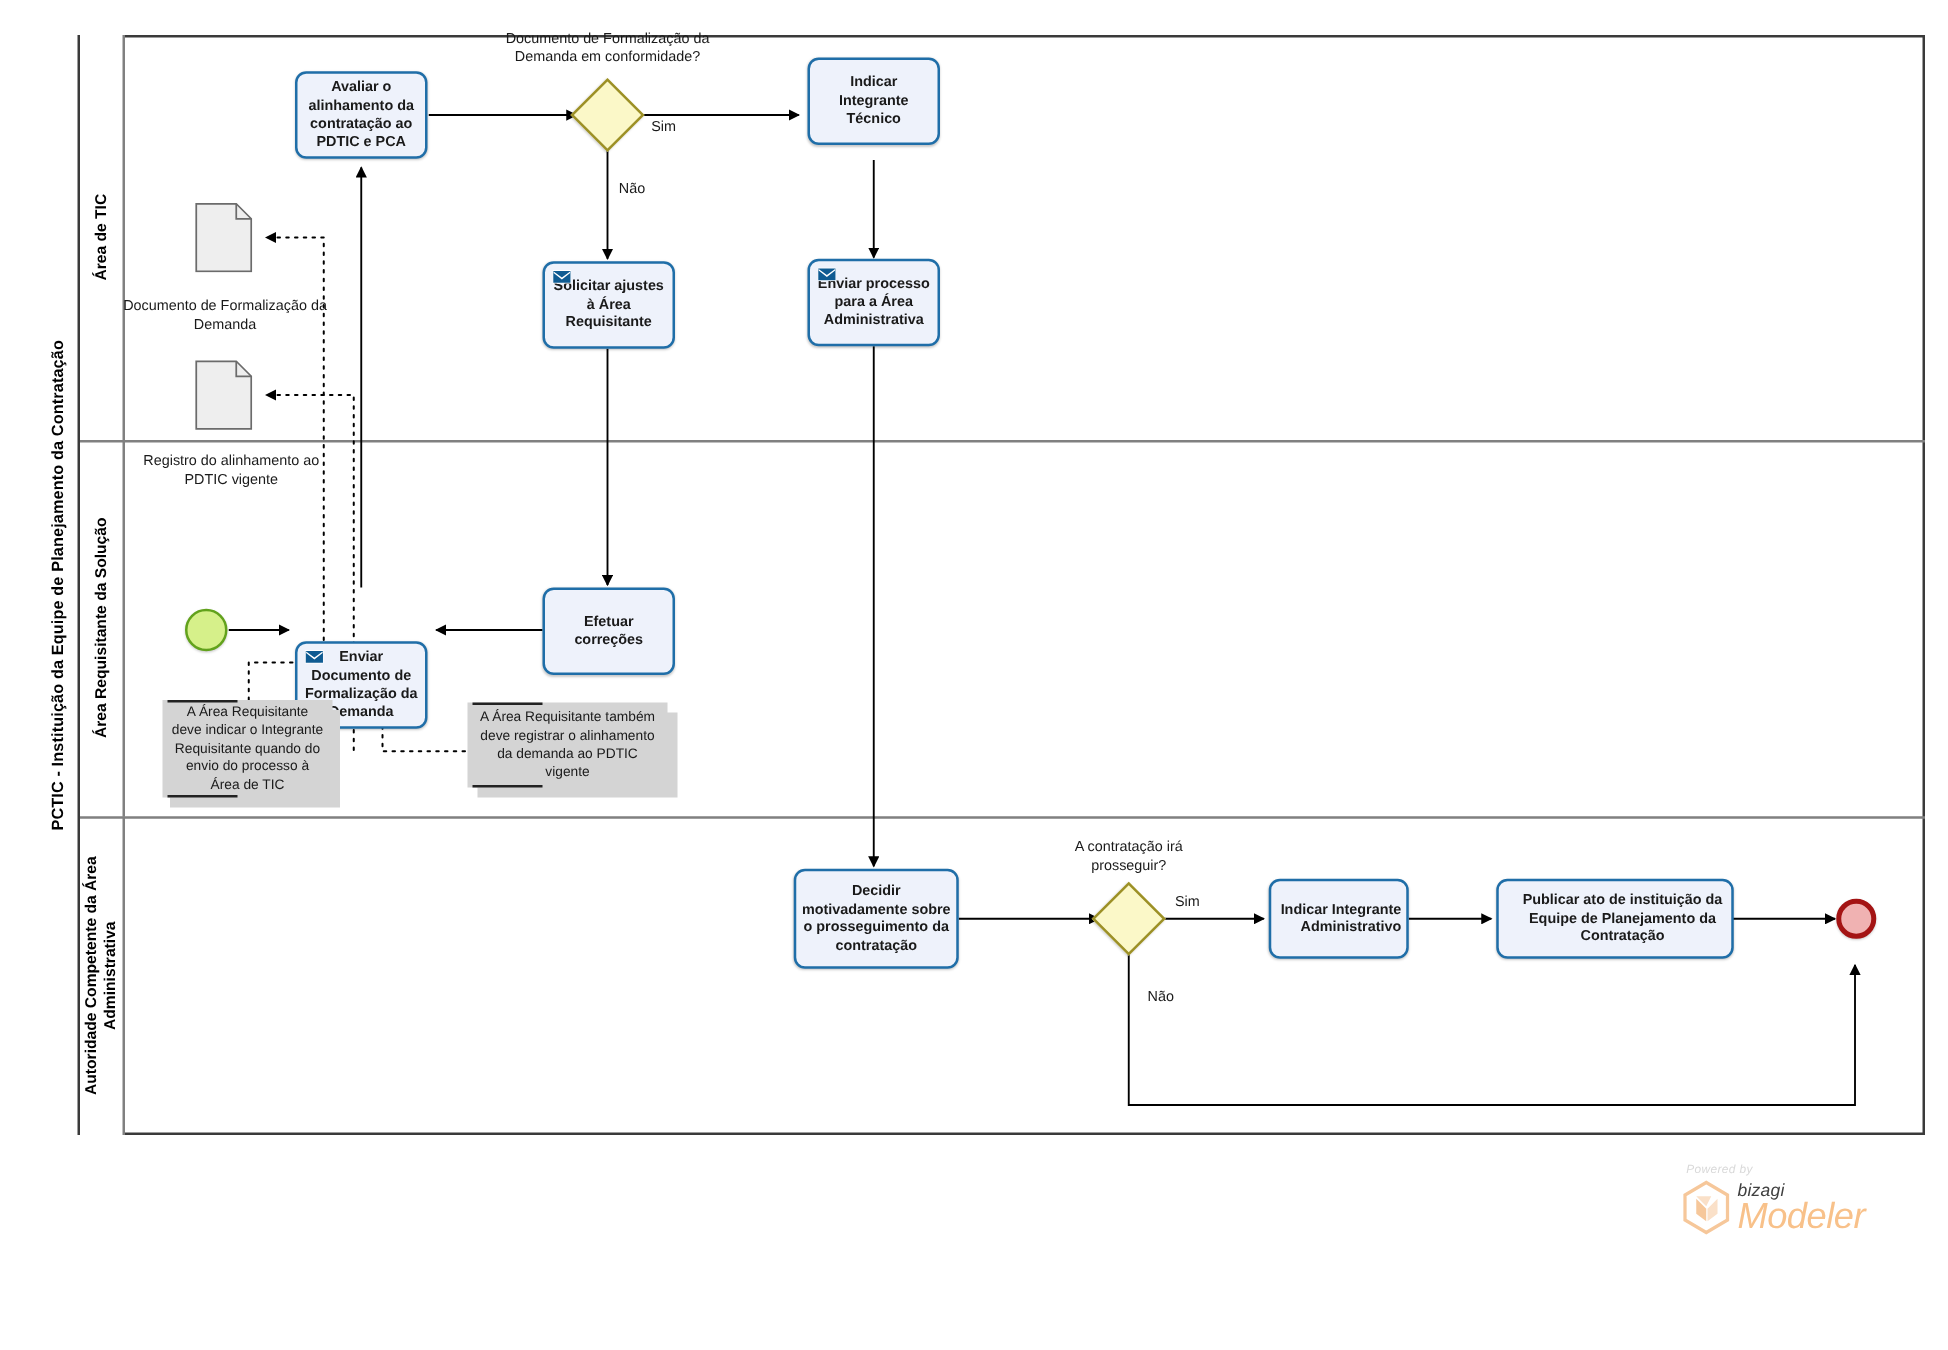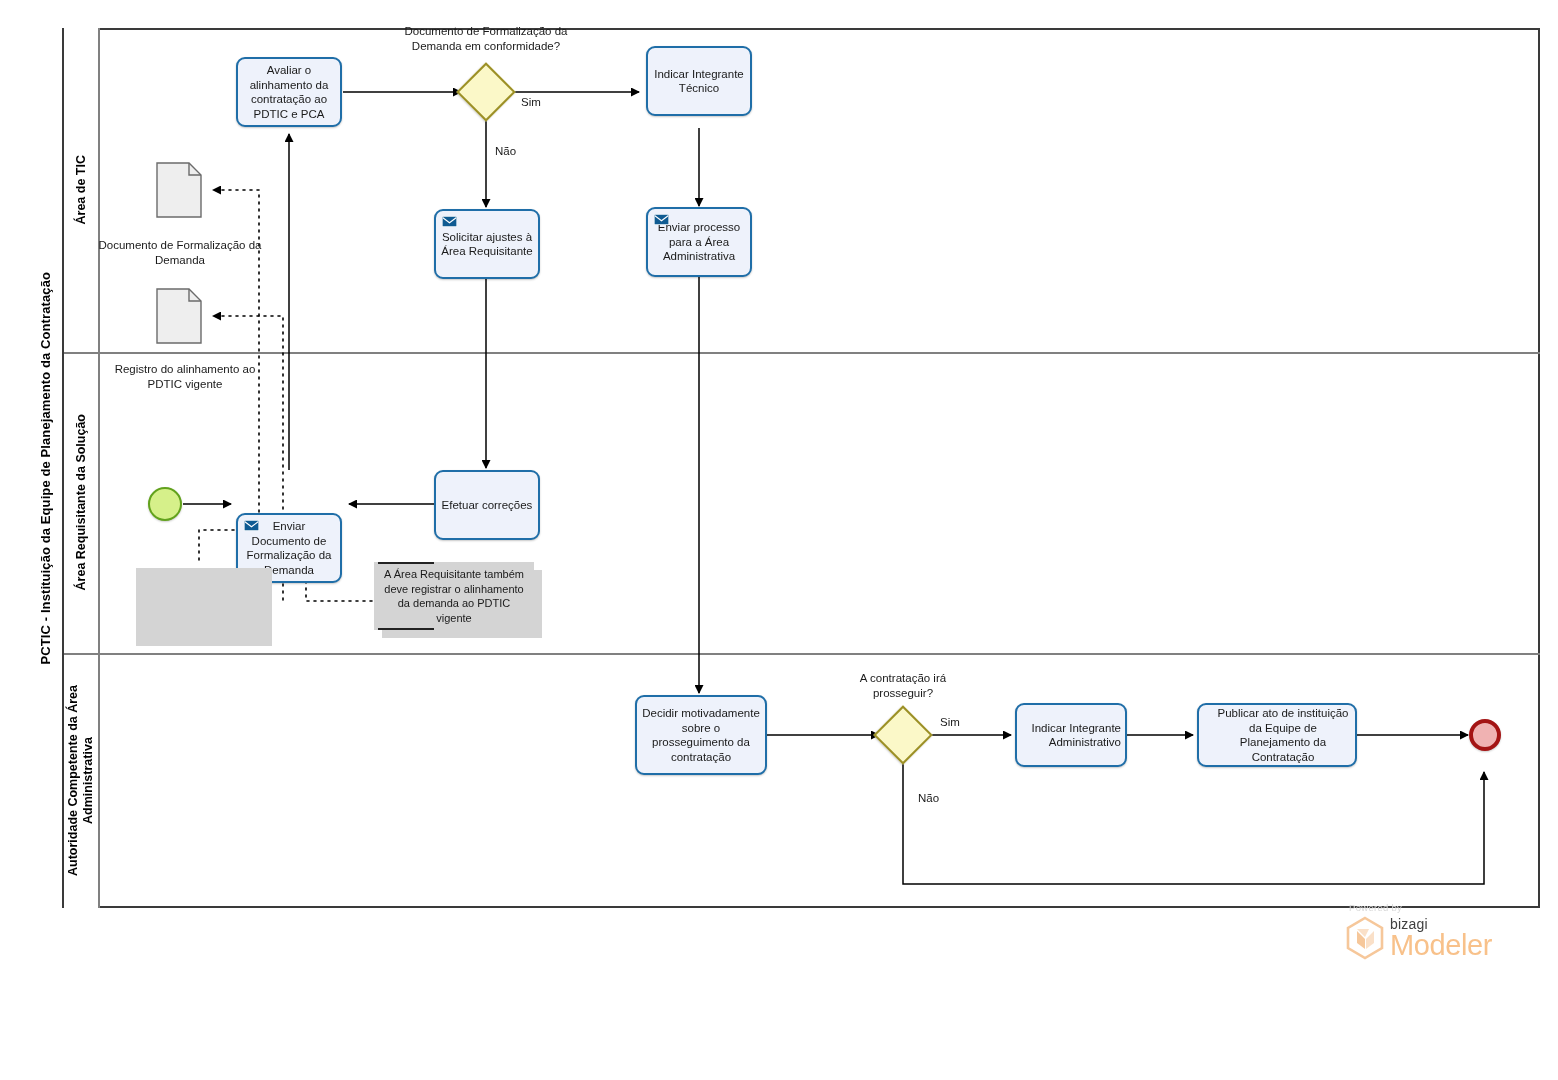--- a/index.html
+++ b/index.html
@@ -74,20 +74,21 @@
     border-radius: 9px;
     display: flex;
     align-items: center;
     justify-content: center;
     text-align: center;
     font-size: 11.5px;
     line-height: 14.5px;
     color: #1a1a1a;
     padding: 2px 4px;
     box-shadow: 0 1px 2px rgba(0,0,0,0.22);
+    font-weight: bold;
   }
   .task .tlabel { display: block; width: 100%; }
   .task .env {
     position: absolute;
     left: 6px;
     top: 5px;
     width: 15px;
     height: 11px;
   }
   
@@ -174,23 +175,24 @@
     position: absolute;
     left: 0; top: 0;
     width: 1558px;
     height: 1080px;
     pointer-events: none;
   }
   
   .logo {
     position: absolute;
     left: 1345px;
-    top: 902px;
+    top: 930px;
     width: 170px;
     height: 66px;
+    font-style: italic;
   }
   .logo .pb {
     font-size: 9.5px;
     color: #d9d9d9;
     letter-spacing: 0.3px;
     margin-left: 4px;
   }
   .logo .row { display: flex; align-items: center; margin-top: 3px; }
   .logo .word {
     display: flex;
@@ -318,21 +320,21 @@
   </div>
 
   <div class="task" style="left:635px; top:695px; width:132px; height:80px;">
     <span class="tlabel">Decidir motivadamente sobre o prosseguimento da contratação</span>
   </div>
 
   <div class="task" style="left:1015px; top:703px; width:112px; height:64px;text-align:right;">
     <span class="tlabel">Indicar Integrante Administrativo</span>
   </div>
 
-  <div class="task" style="left:1197px; top:703px; width:160px; height:64px;padding-left:16px;">
+  <div class="task" style="left:1197px; top:703px; width:190px; height:64px;padding-left:16px;">
     <span class="tlabel">Publicar ato de instituição da Equipe de Planejamento da Contratação</span>
   </div>
 
   <div class="gateway" style="left:465px; top:71px;"></div>
   <div class="txt" style="left:386px; top:24px; width:200px;">
     <span>Documento de Formalização da Demanda em conformidade?</span>
   </div>
 
   <div class="gateway" style="left:882px; top:714px;"></div>
   <div class="txt" style="left:833px; top:671px; width:140px;">
@@ -356,20 +358,23 @@
     <svg viewBox="0 0 46 56" width="46" height="56">
       <path d="M1,1 H33 L45,13 V55 H1 Z" fill="#eeeeee" stroke="#6b6b6b" stroke-width="1.4"></path>
       <path d="M33,1 V13 H45" fill="none" stroke="#6b6b6b" stroke-width="1.4"></path>
     </svg>
   </div>
   <div class="txt" style="left:100px; top:362px; width:170px;">
     <span>Registro do alinhamento ao PDTIC vigente</span>
   </div>
 
   <div class="annotation-shadow" style="left:136px; top:568px; width:136px; height:78px;"></div>
+  <div class="annotation" style="left:130px; top:560px; width:136px; height:78px;">
+    <span>A Área Requisitante deve indicar o Integrante Requisitante quando do envio do processo à Área de TIC</span>
+  </div>
 
   <div class="annotation-shadow" style="left:382px; top:570px; width:160px; height:68px;"></div>
   <div class="annotation" style="left:374px; top:562px; width:160px; height:68px;">
     <span>A Área Requisitante também deve registrar o alinhamento da demanda ao PDTIC vigente</span>
   </div>
 
   <div class="flowlabel" style="left:521px; top:96px;">
     <span>Sim</span>
   </div>
   <div class="flowlabel" style="left:495px; top:145px;">

